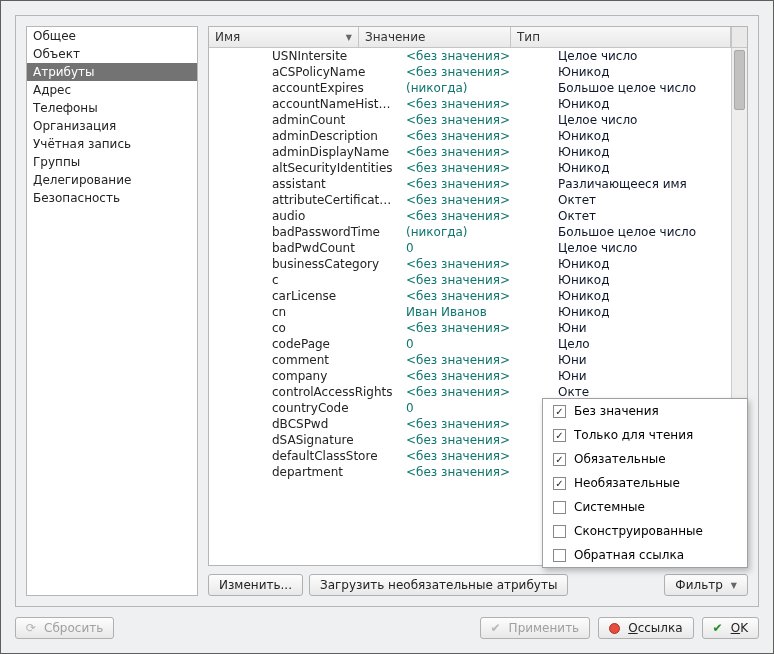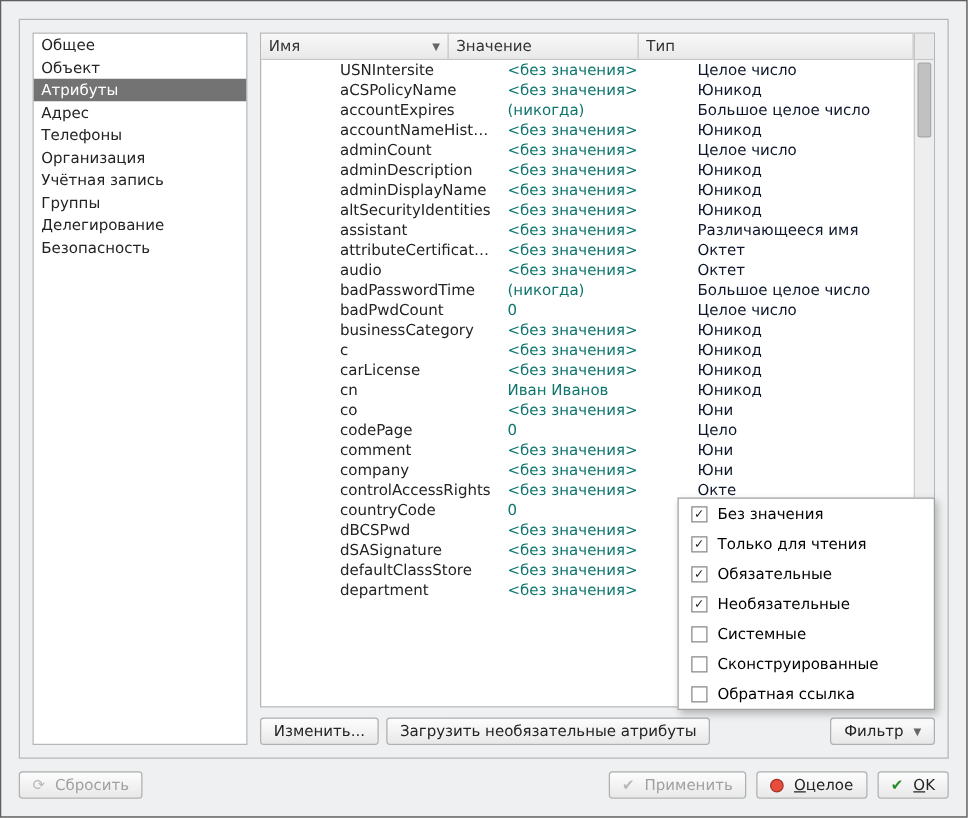--- a/index.html
+++ b/index.html
@@ -407,21 +407,21 @@
         <span class="reset-ico"></span>
         <span>Сбросить</span>
       </div>
       <div class="spacer"></div>
       <div class="btn disabled">
         <span class="check-ico-grey"></span>
         <span>Применить</span>
       </div>
       <div class="btn">
         <span class="stop-ico"></span>
-        <span><span class="underline-key">О</span><span>целое</span></span>
+        <span><span class="underline-key">О</span><span>ссылка</span></span>
       </div>
       <div class="btn">
         <span class="ok-ico">✔</span>
         <span><span class="underline-key">O</span><span>K</span></span>
       </div>
     </div>
   </div>
 </div>
 
 </body></html>

